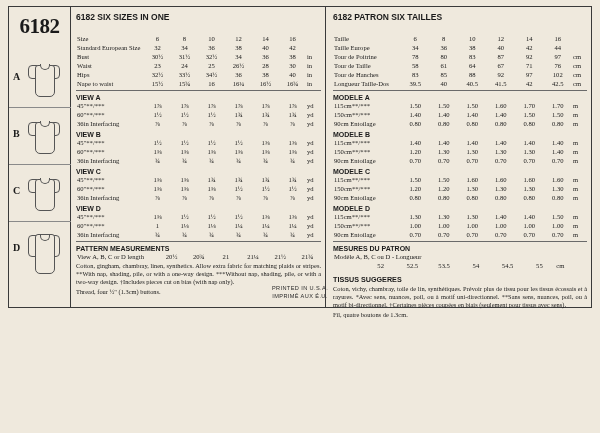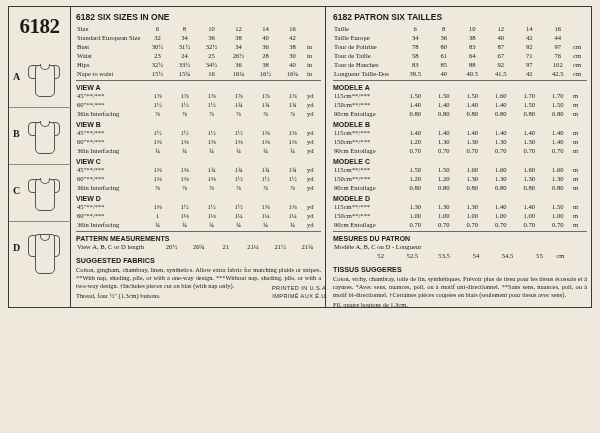--- a/index.html
+++ b/index.html
@@ -84,21 +84,21 @@
     padding:5px 4px 0 5px;
   }
   .colB{
     position:absolute;left:256px;top:0;right:0;bottom:0;
     box-sizing:border-box;
     padding:5px 4px 0 6px;
   }
   .hdr{
     font-size:8.5px;font-weight:bold;
     font-family:"Liberation Sans", sans-serif;
-    margin-bottom:2px;
+    margin-bottom:12px;
   }
   table.t{
     border-collapse:collapse;
     font-size:6.6px;
     font-family:"Liberation Serif", serif;
     width:100%;
     table-layout:fixed;
   }
   table.t td{
     padding:0 1px;
@@ -421,21 +421,20 @@
             <td class="num">20¾</td>
             <td class="num">21</td>
             <td class="num">21¼</td>
             <td class="num">21½</td>
             <td class="num">21¾</td>
           </tr>
         </tbody>
           </table>
       </div>
 
-      <div class="small-sec">SUGGESTED FABRICS</div>
       <div class="note">Cotton, gingham, chambray, linen, synthetics. Allow extra fabric for matching plaids or stripes. **With nap, shading, pile, or with a one-way design. ***Without nap, shading, pile, or with a two-way design. †Includes pieces cut on bias (with nap only).</div>
 
       <div class="note">Thread, four ½" (1.3cm) buttons.</div>
     </div>
 
     <div class="colB">
       <div class="hdr">6182 PATRON SIX TAILLES</div>
 
       <table class="t">
         <tbody>

